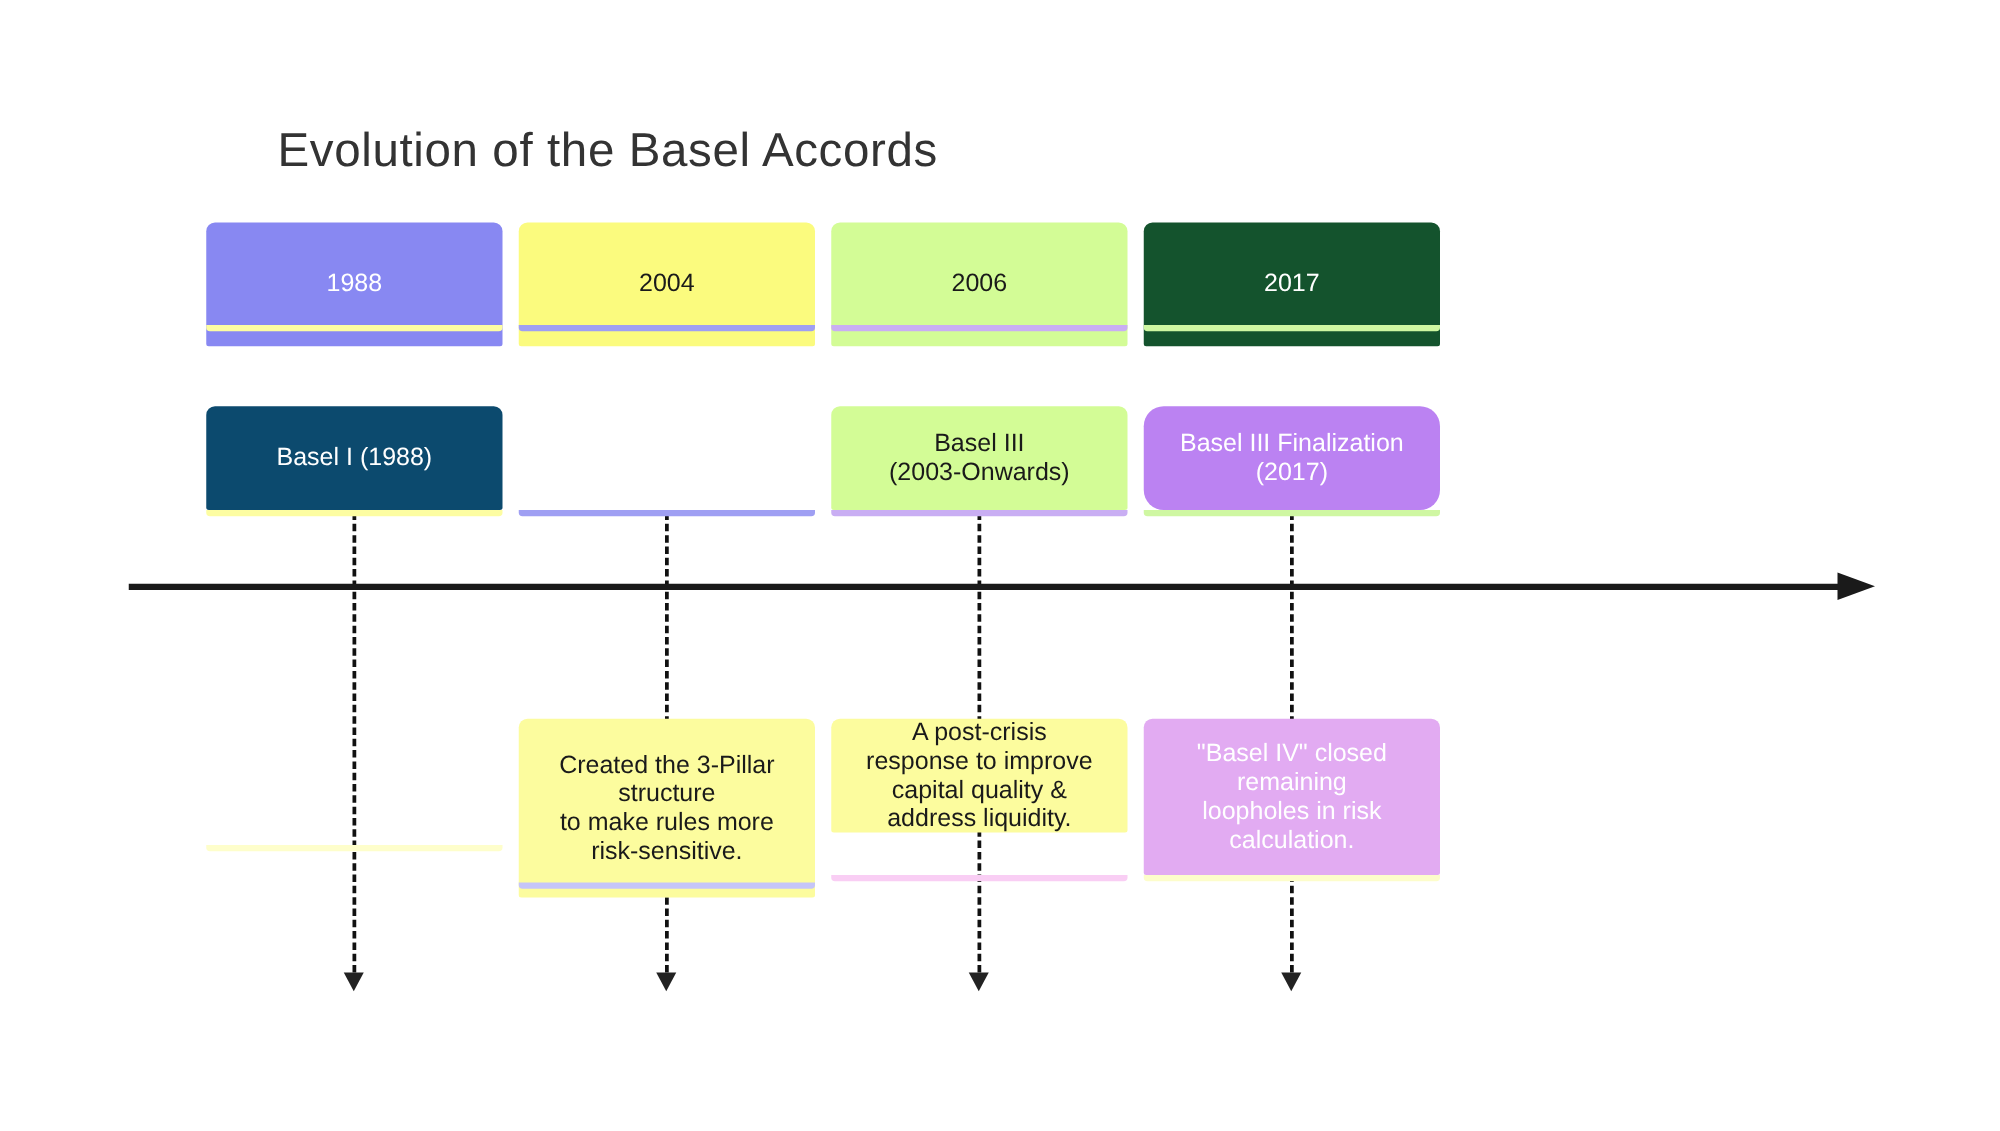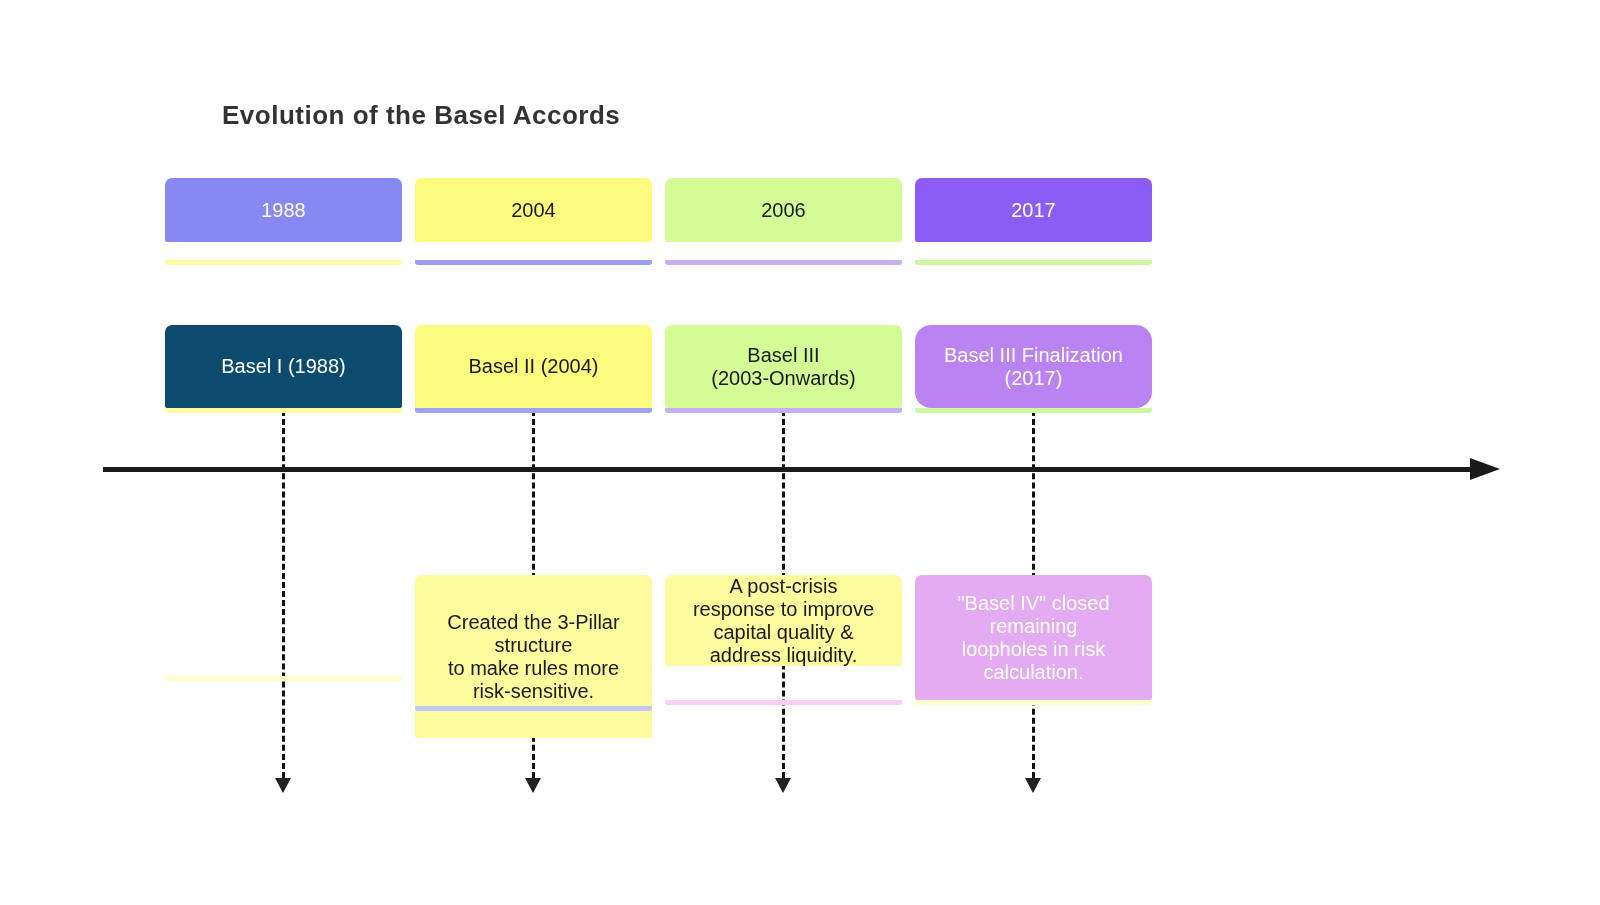--- a/index.html
+++ b/index.html
@@ -9,22 +9,22 @@
     height: 905px;
     background: #ffffff;
     font-family: "Liberation Sans", "DejaVu Sans", sans-serif;
     overflow: hidden;
   }
   .title {
     position: absolute;
     left: 222px;
     top: 100px;
     margin: 0;
-    font-size: 26px;
-    font-weight: bold;
+    font-size: 38px;
+    font-weight: normal;
     color: #333333;
     letter-spacing: 0.5px;
     white-space: nowrap;
   }
   .col {
     position: absolute;
     top: 0;
     width: 237px;
     height: 905px;
   }
@@ -90,27 +90,27 @@
     padding: 0 8px;
   }
   .strip {
     position: absolute;
     left: 0;
     width: 237px;
     height: 5px;
     border-radius: 0 0 3px 3px;
     z-index: 3;
   }
-  .period-box { top: 178px; height: 64px; }
+  .period-box { top: 178px; height: 99px; }
   .period-strip { top: 260px; }
   .event-box { top: 325px; height: 83px; }
   .event-strip { top: 408px; }
   .desc-box { top: 575px; }
   .col0 .desc-box { height: 101px; }
-  .col1 .desc-box { height: 163px; }
+  .col1 .desc-box { height: 143px; }
   .col2 .desc-box { height: 91px; }
   .col3 .desc-box { height: 125px; }
   .col0 .desc-strip { top: 676px; }
   .col1 .desc-strip { top: 706px; }
   .col2 .desc-strip { top: 700px; }
   .col3 .desc-strip { top: 700px; }
 </style>
 </head>
 <body>
 
@@ -129,21 +129,20 @@
     <div class="box event-box" style="background: #0c4a6e; color: rgb(255, 255, 255);">Basel I (1988)</div>
     <div class="strip event-strip" style="background: rgb(253, 253, 162);"></div>
     <div class="strip desc-strip" style="background: rgb(254, 254, 203);"></div>
   </div>
 
   <div class="col col1">
     <div class="connector"></div>
     <div class="connector-head"></div>
     <div class="box period-box" style="background: rgb(251, 251, 126); color: rgb(26, 26, 26); text-align: right;">2004</div>
     <div class="strip period-strip" style="background: rgb(159, 159, 243);"></div>
-    <div class="box event-box" style="background: rgb(251, 251, 126); color: rgb(26, 26, 26);">Basel II (2004)</div>
     <div class="strip event-strip" style="background: rgb(159, 159, 243);"></div>
     <div class="box desc-box" style="background: rgb(252, 252, 158); color: rgb(26, 26, 26);">Created the 3-Pillar
 structure
 to make rules more
 risk-sensitive.</div>
     <div class="strip desc-strip" style="background: rgb(197, 197, 248);"></div>
   </div>
 
   <div class="col col2">
     <div class="connector"></div>
@@ -156,21 +155,21 @@
     <div class="box desc-box" style="background: rgb(252, 252, 158); color: rgb(26, 26, 26);">A post-crisis
 response to improve
 capital quality &amp;
 address liquidity.</div>
     <div class="strip desc-strip" style="background: rgb(249, 206, 244);"></div>
   </div>
 
   <div class="col col3">
     <div class="connector"></div>
     <div class="connector-head"></div>
-    <div class="box period-box" style="background: #8b5cf6; color: rgb(255, 255, 255);">2017</div>
+    <div class="box period-box" style="background: #14532d; color: rgb(255, 255, 255);">2017</div>
     <div class="strip period-strip" style="background: rgb(207, 247, 162);"></div>
     <div class="box event-box" style="background: rgb(187, 130, 242); color: rgb(255, 255, 255); border-radius: 16px;">Basel III Finalization
 (2017)</div>
     <div class="strip event-strip" style="background: rgb(207, 247, 162);"></div>
     <div class="box desc-box" style="background: rgb(226, 171, 242); color: rgb(255, 255, 255);">"Basel IV" closed
 remaining
 loopholes in risk
 calculation.</div>
     <div class="strip desc-strip" style="background: rgb(253, 253, 203);"></div>
   </div>

